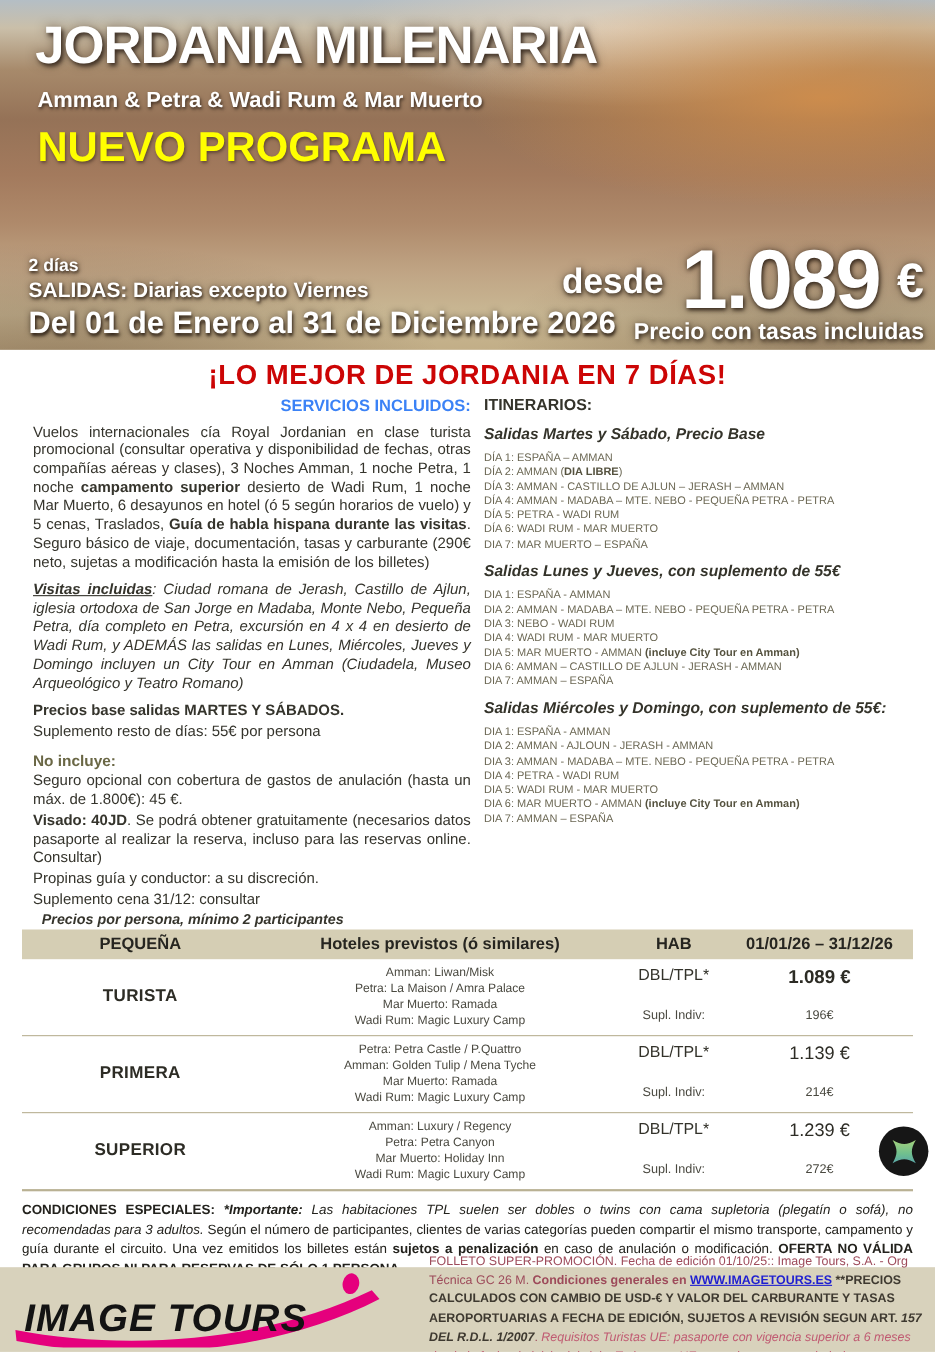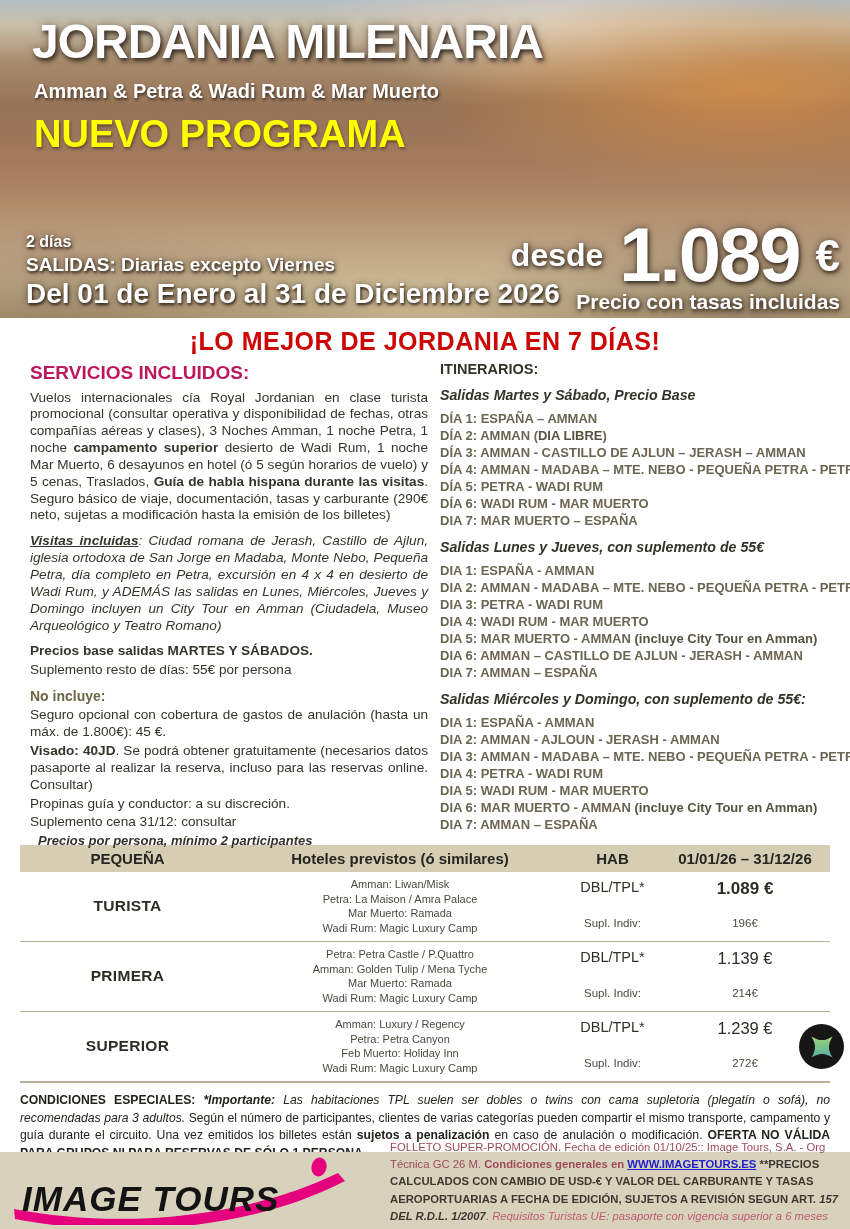--- a/index.html
+++ b/index.html
@@ -36,31 +36,31 @@
   .price-note { font-size:21px; font-weight:700; margin-top:2px; }
 
   
   .headline { text-align:center; padding-top:9px; height:37px; font-size:25px; font-weight:900;
     color:#cc0505; letter-spacing:.5px; }
 
   
   .cols { display:flex; padding:6px 20px 0 30px; gap:12px; height:486px; }
   .col-left { width:398px; color:#35342c; font-size:13.6px; line-height:1.24; }
   .col-right { width:390px; }
-  .sec-title { font-size:19px; font-weight:700; color:#be185d; margin-bottom:5px; }
+  .sec-title { font-size:15px; font-weight:700; color:#3b82f6; margin-bottom:5px;text-align:right; }
   .col-left p { text-align:justify; margin-bottom:9px; }
   .u-bi { font-weight:700; font-style:italic; text-decoration:underline; }
   .it { font-style:italic; }
   .olive-title { color:#6a6745; font-weight:700; margin-bottom:2px; font-size:14px; }
   .note-bi { font-weight:700; font-style:italic; margin-left:8px; font-size:13px; }
   .tight { margin-bottom:2px !important; }
 
   .itin-title { font-size:14.5px; font-weight:700; color:#34332a; margin-bottom:9px; }
   .itin-head { font-size:14.2px; font-weight:700; font-style:italic; color:#34332a; margin:10px 0 7px; }
-  .day { font-size:13px; color:#6a6652; line-height:1.31; white-space:nowrap;font-weight:bold; }
+  .day { font-size:10px; color:#6a6652; line-height:1.31; white-space:nowrap; }
   .day b { color:#55523f; }
 
   
   .tbl { margin:4px 20px 0 20px; width:810px; }
   .t-head { display:grid; grid-template-columns:215px 330px 95px 170px; background:#d5ceb4;
     font-weight:700; font-size:15px; color:#262520; padding:5px 0; }
   .t-head > div { text-align:center; }
   .t-row { display:grid; grid-template-columns:215px 330px 95px 170px; border-bottom:1px solid #b9b193; padding:5px 0 6px; }
   .t-row:last-child { border-bottom:2px solid #b9b193; }
   .opt { display:flex; align-items:center; justify-content:center; font-size:15.5px; font-weight:700; color:#2d2c25; letter-spacing:.3px; }
@@ -143,21 +143,21 @@
       <div class="day"><span>DÍA 2: AMMAN (</span><b>DIA LIBRE</b><span>)</span></div>
       <div class="day"><span>DÍA 3: AMMAN - CASTILLO DE AJLUN – JERASH – AMMAN</span><b></b><span></span></div>
       <div class="day"><span>DÍA 4: AMMAN - MADABA – MTE. NEBO - PEQUEÑA PETRA - PETRA</span><b></b><span></span></div>
       <div class="day"><span>DÍA 5: PETRA - WADI RUM</span><b></b><span></span></div>
       <div class="day"><span>DÍA 6: WADI RUM - MAR MUERTO</span><b></b><span></span></div>
       <div class="day"><span>DIA 7: MAR MUERTO – ESPAÑA</span><b></b><span></span></div>
 
       <div class="itin-head">Salidas Lunes y Jueves, con suplemento de 55€</div>
       <div class="day"><span>DIA 1: ESPAÑA - AMMAN</span><b></b><span></span></div>
       <div class="day"><span>DIA 2: AMMAN - MADABA – MTE. NEBO - PEQUEÑA PETRA - PETRA</span><b></b><span></span></div>
-      <div class="day"><span>DIA 3: PETRA - WADI RUM</span><b></b><span></span></div>
+      <div class="day"><span>DIA 3: NEBO - WADI RUM</span><b></b><span></span></div>
       <div class="day"><span>DIA 4: WADI RUM - MAR MUERTO</span><b></b><span></span></div>
       <div class="day"><span>DIA 5: MAR MUERTO - AMMAN </span><b>(incluye City Tour en Amman)</b><span></span></div>
       <div class="day"><span>DIA 6: AMMAN – CASTILLO DE AJLUN - JERASH - AMMAN</span><b></b><span></span></div>
       <div class="day"><span>DIA 7: AMMAN – ESPAÑA</span><b></b><span></span></div>
 
       <div class="itin-head">Salidas Miércoles y Domingo, con suplemento de 55€:</div>
       <div class="day"><span>DIA 1: ESPAÑA - AMMAN</span><b></b><span></span></div>
       <div class="day"><span>DIA 2: AMMAN - AJLOUN - JERASH - AMMAN</span><b></b><span></span></div>
       <div class="day"><span>DIA 3: AMMAN - MADABA – MTE. NEBO - PEQUEÑA PETRA - PETRA</span><b></b><span></span></div>
       <div class="day"><span>DIA 4: PETRA - WADI RUM</span><b></b><span></span></div>
@@ -209,21 +209,21 @@
         <div class="p1">1.139 €</div>
         <div class="p2">214€</div>
       </div>
     </div>
 
     <div class="t-row">
       <div class="opt">SUPERIOR</div>
       <div class="hotels">
         <div>Amman: Luxury / Regency</div>
         <div>Petra: Petra Canyon</div>
-        <div>Feb Muerto: Holiday Inn</div>
+        <div>Mar Muerto: Holiday Inn</div>
         <div>Wadi Rum: Magic Luxury Camp</div>
       </div>
       <div class="hab">
         <div class="h1">DBL/TPL*</div>
         <div class="h2">Supl. Indiv:</div>
       </div>
       <div class="pricecol">
         <div class="p1">1.239 €</div>
         <div class="p2">272€</div>
       </div>

